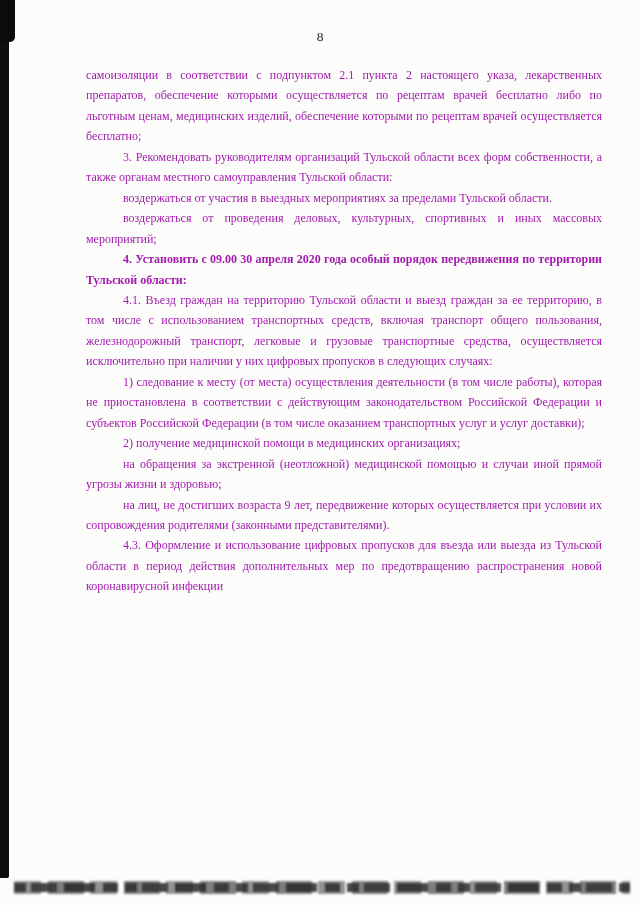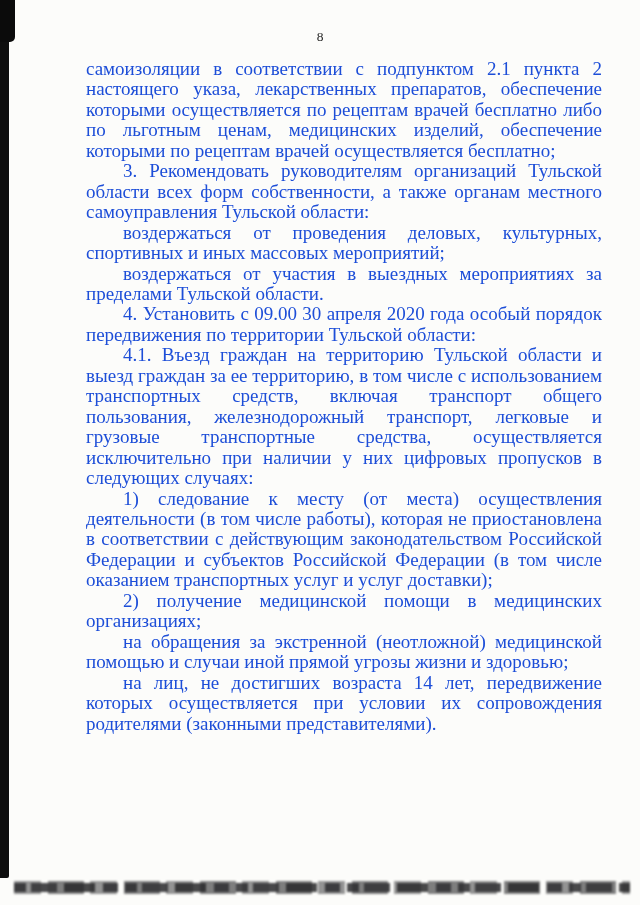--- a/index.html
+++ b/index.html
@@ -53,53 +53,54 @@
   .page-number {
     position: absolute;
     top: 29px; left: 0;
     width: 100%;
     text-align: center;
     font-size: 13.5px;
     color: #262626;
   }
   .content {
     position: absolute;
-    top: 59px;
+    top: 65px;
     left: 86px;
     width: 516px;
-    font-size: 19px;
+    font-size: 12px;
     line-height: 20.45px;
-    color: #1d4ed8;
+    color: #a21caf;
     text-align: justify;
   }
   .content p {
     text-indent: 37px;
     margin: 0;
   }
   .content p.noindent { text-indent: 0; }
-  .content p.bold { font-weight: normal; }
+  .content p.bold { font-weight: bold; }
 </style>
 </head>
 <body>
 
 <div class="page">
 
   <div class="scan-bar-left"></div>
   <div class="scan-blob-top"></div>
 
   <div class="page-number">8</div>
 
   <div class="content">
     <p class="noindent">самоизоляции в соответствии с подпунктом 2.1 пункта 2 настоящего указа, лекарственных препаратов, обеспечение которыми осуществляется по рецептам врачей бесплатно либо по льготным ценам, медицинских изделий, обеспечение которыми по рецептам врачей осуществляется бесплатно;</p>
     <p>3. Рекомендовать руководителям организаций Тульской области всех форм собственности, а также органам местного самоуправления Тульской области:</p>
+    <p>воздержаться от участия в выездных мероприятиях за пределами Тульской области.</p>
     <p>воздержаться от проведения деловых, культурных, спортивных и иных массовых мероприятий;</p>
-    <p>воздержаться от участия в выездных мероприятиях за пределами Тульской области.</p>
     <p class="bold">4. Установить с 09.00 30 апреля 2020 года особый порядок передвижения по территории Тульской области:</p>
     <p>4.1. Въезд граждан на территорию Тульской области и выезд граждан за ее территорию, в том числе с использованием транспортных средств, включая транспорт общего пользования, железнодорожный транспорт, легковые и грузовые транспортные средства, осуществляется исключительно при наличии у них цифровых пропусков в следующих случаях:</p>
     <p>1) следование к месту (от места) осуществления деятельности (в том числе работы), которая не приостановлена в соответствии с действующим законодательством Российской Федерации и субъектов Российской Федерации (в том числе оказанием транспортных услуг и услуг доставки);</p>
     <p>2) получение медицинской помощи в медицинских организациях;</p>
     <p>на обращения за экстренной (неотложной) медицинской помощью и случаи иной прямой угрозы жизни и здоровью;</p>
-    <p>на лиц, не достигших возраста 14 лет, передвижение которых осуществляется при условии их сопровождения родителями (законными представителями).</p>
+    <p>на лиц, не достигших возраста 9 лет, передвижение которых осуществляется при условии их сопровождения родителями (законными представителями).</p>
+    <p>4.3. Оформление и использование цифровых пропусков для въезда или выезда из Тульской области в период действия дополнительных мер по предотвращению распространения новой коронавирусной инфекции</p>
   </div>
 
   <div class="scan-smear-bottom"></div>
 
 </div>
 
 </body></html>

